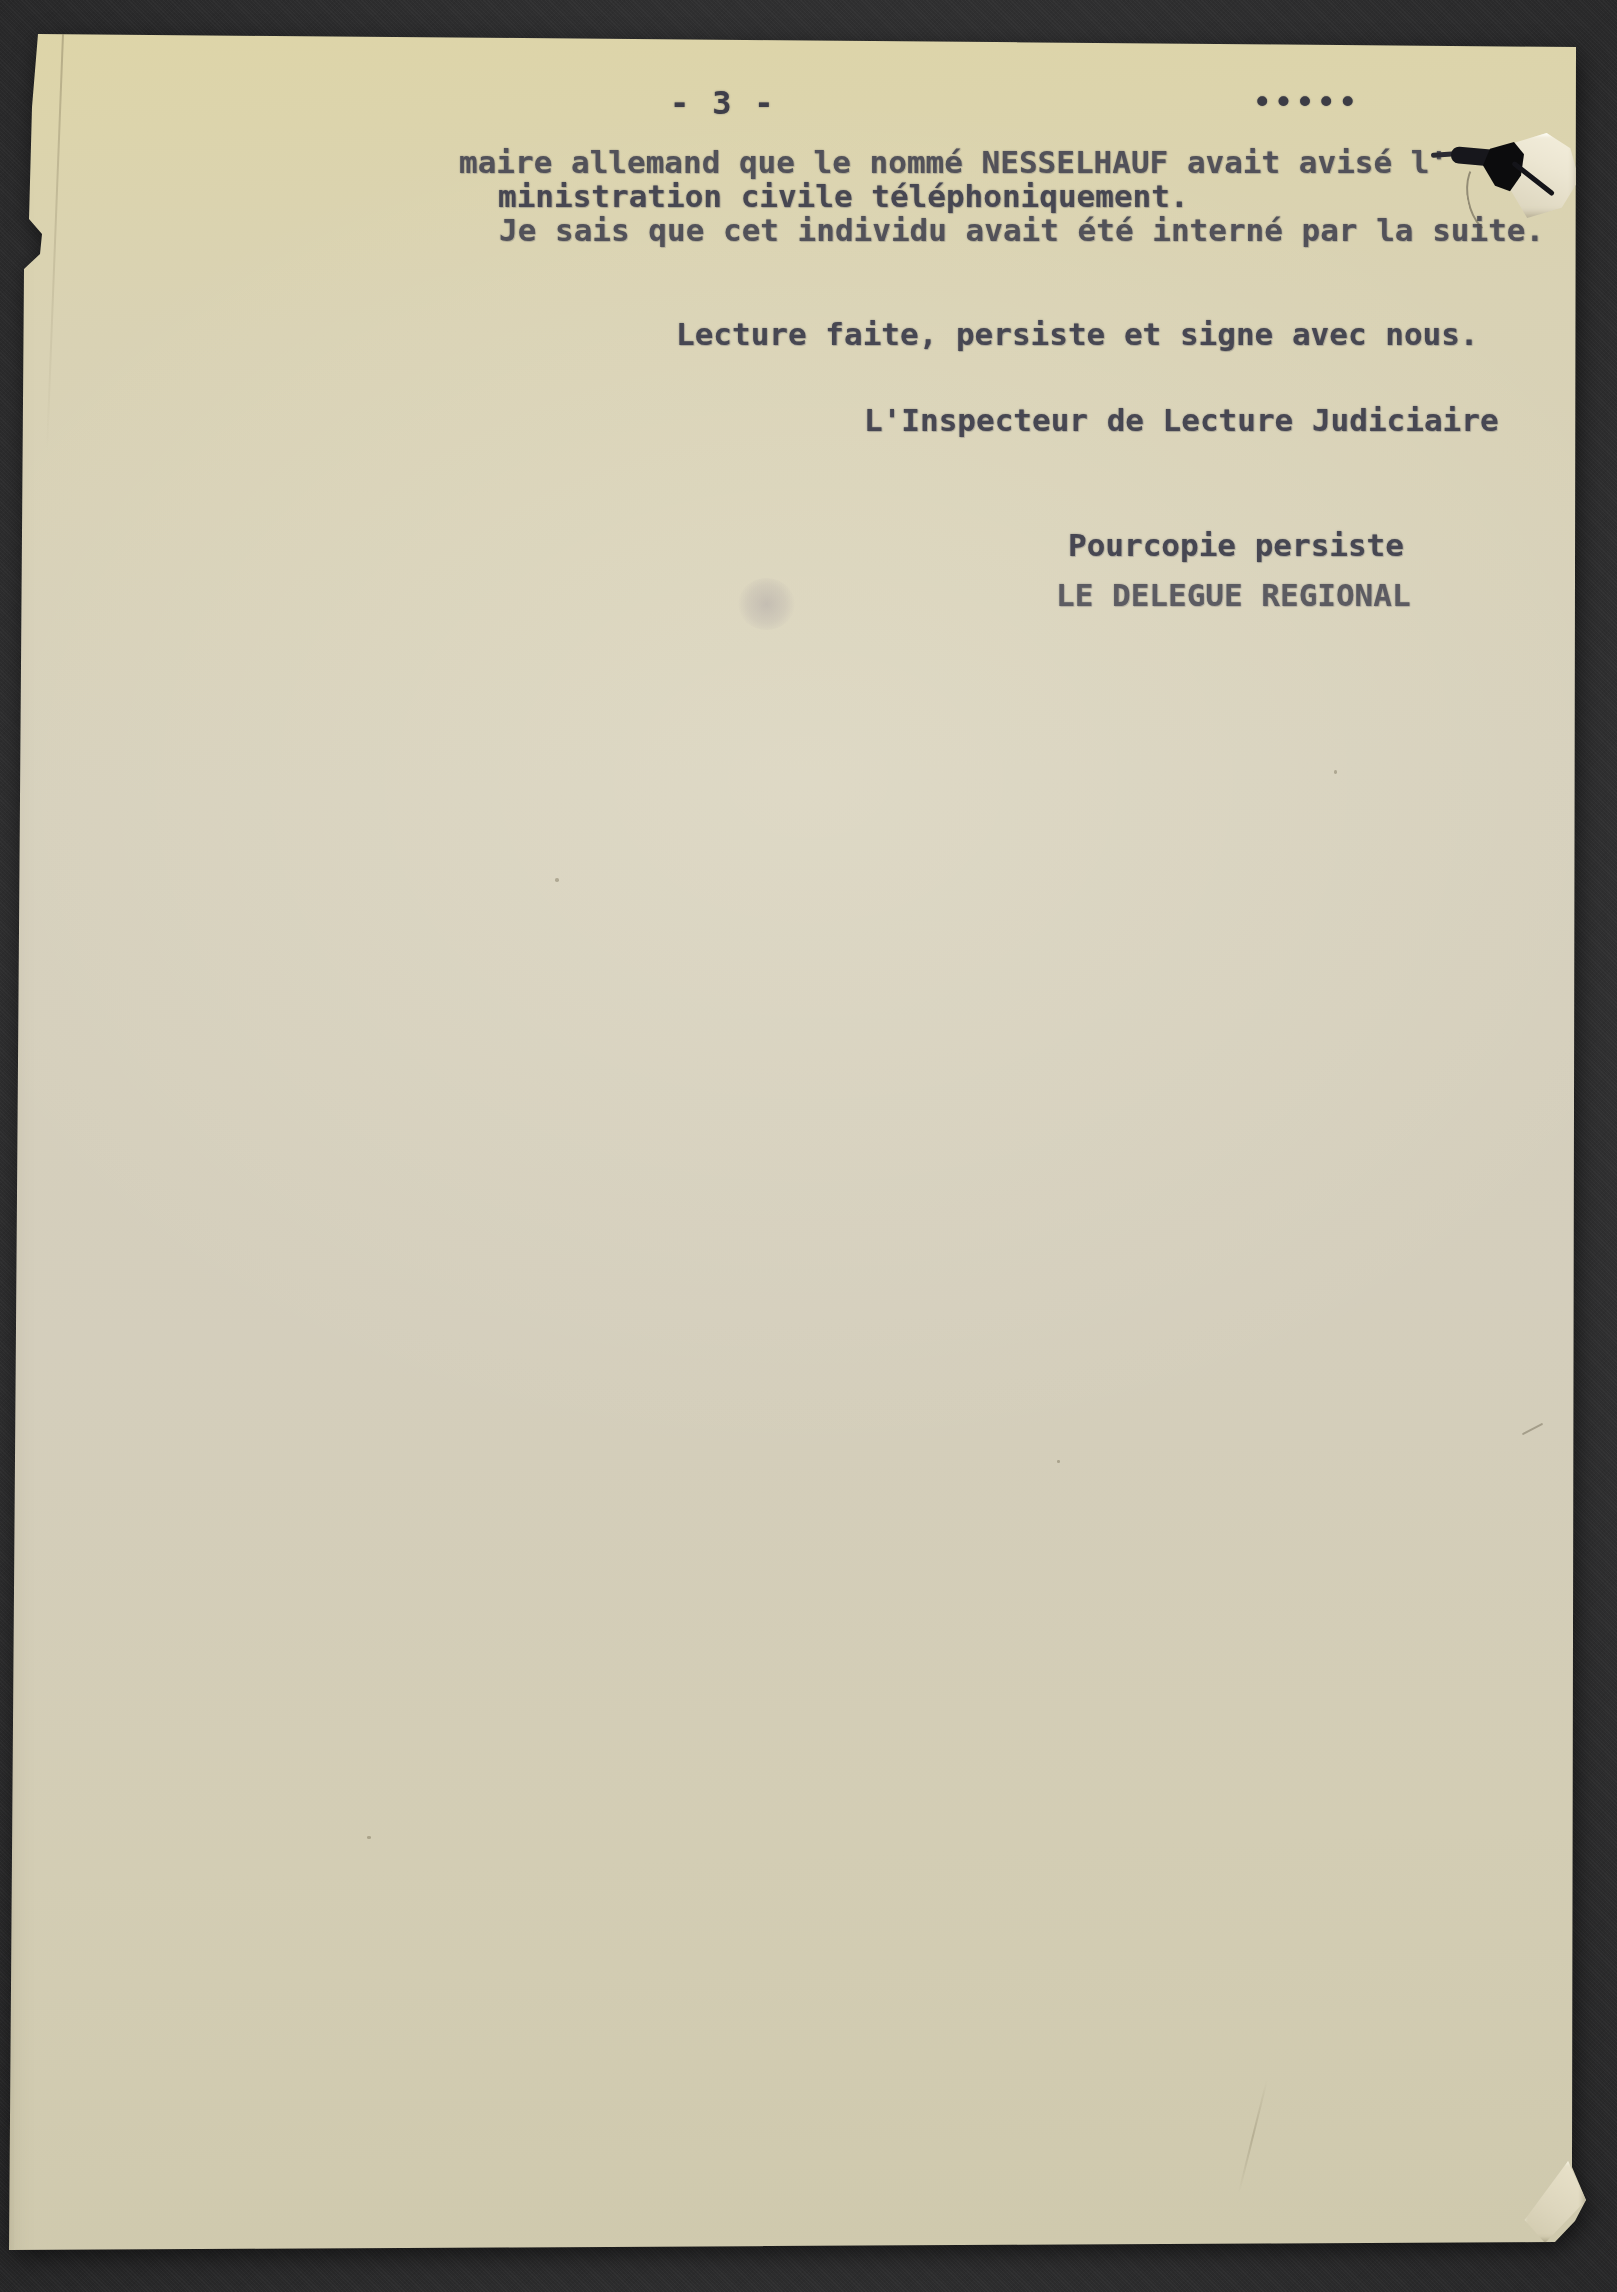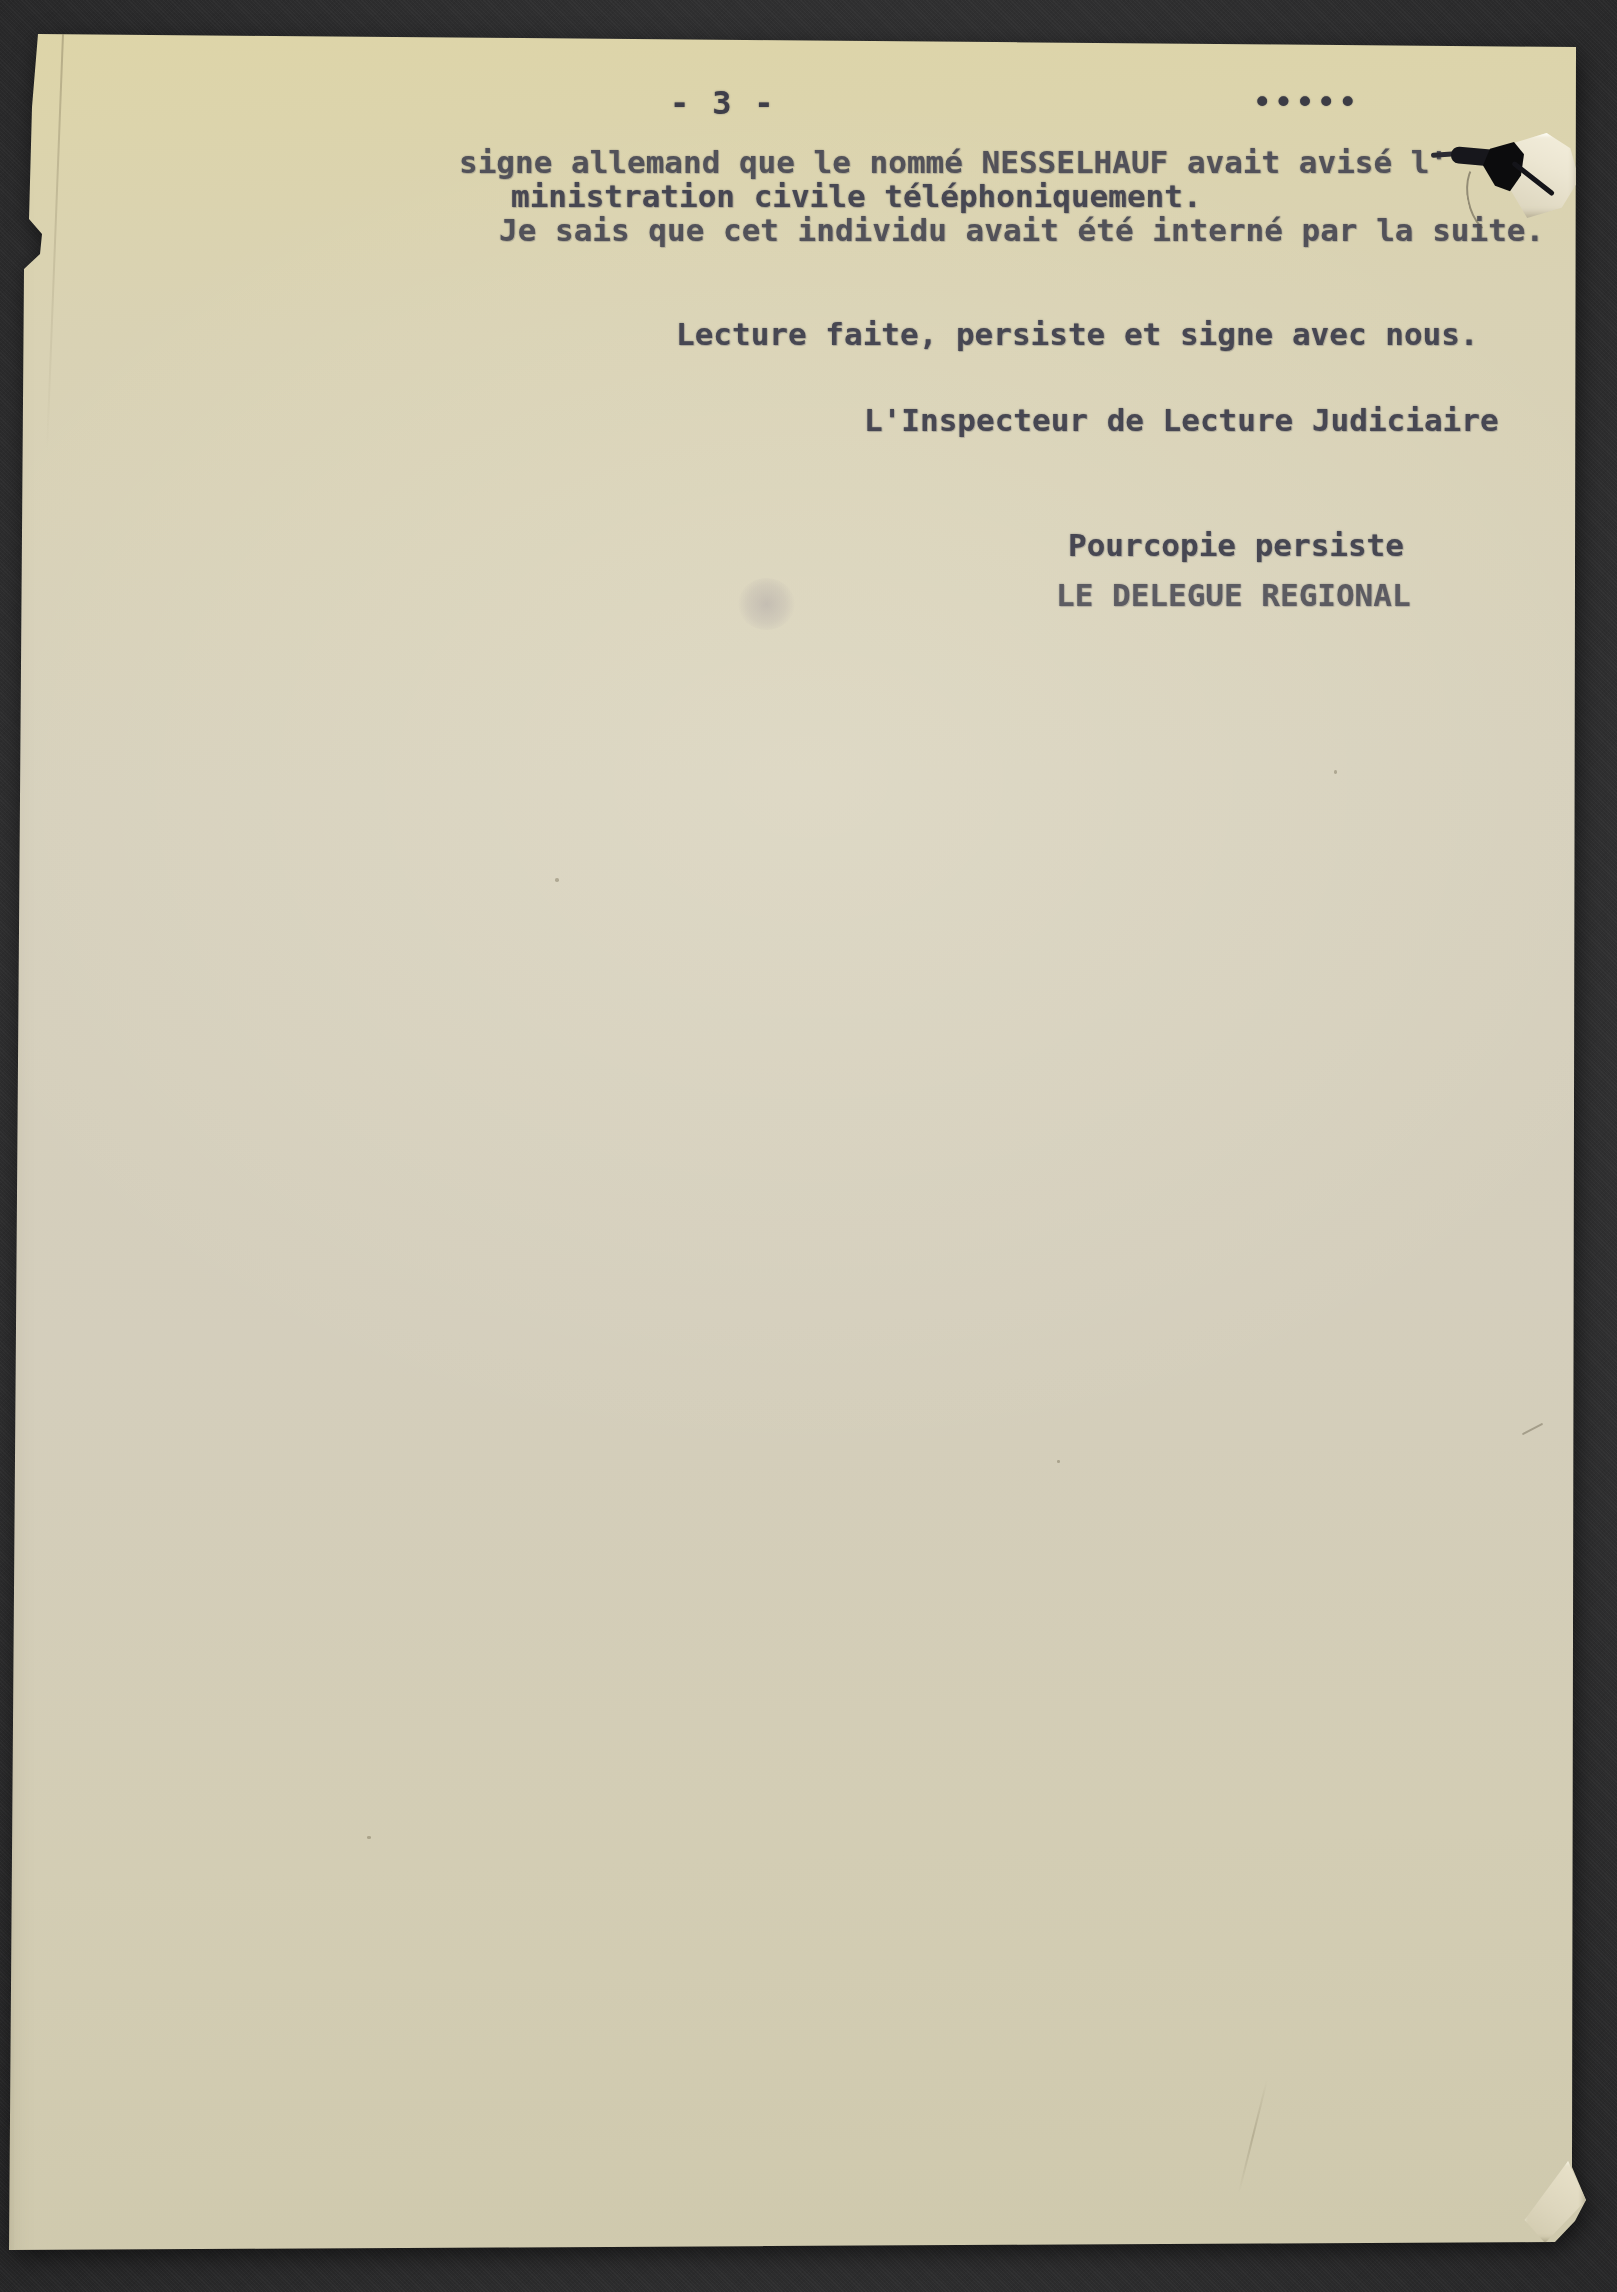--- a/index.html
+++ b/index.html
@@ -128,22 +128,22 @@
 <body>
 
 <div id="stage">
 
   <div class="paper-wrap">
     <div class="paper">
 
       <div class="pagenum" style="left:670px; top:87px;">- 3 -</div>
       <div class="dots" style="left:1252px; top:93px;">•••••</div>
 
-      <div class="txt faded" style="left:459px; top:147px;">signe allemand que le nommé NESSELHAUF avait avisé l'</div>
-      <div class="txt" style="left:477px; top:181px;padding-left:34px;">ministration civile téléphoniquement.</div>
+      <div class="txt faded" style="left:459px; top:147px;">maire allemand que le nommé NESSELHAUF avait avisé l'</div>
+      <div class="txt" style="left:464px; top:181px;padding-left:34px;">ministration civile téléphoniquement.</div>
       <div class="txt faded" style="left:455px; top:215px;margin-left:44px;">Je sais que cet individu avait été interné par la suite.</div>
 
       <div class="txt" style="left:676px; top:319px;">Lecture faite, persiste et signe avec nous.</div>
 
       <div class="txt" style="left:864px; top:405px;">L'Inspecteur de Lecture Judiciaire</div>
 
       <div class="txt" style="left:1068px; top:530px;">Pourcopie persiste</div>
       <div class="txt" style="left:1056px; top:580px; opacity:.85;">LE DELEGUE REGIONAL</div>
 
       <div class="ink-tail"></div>

